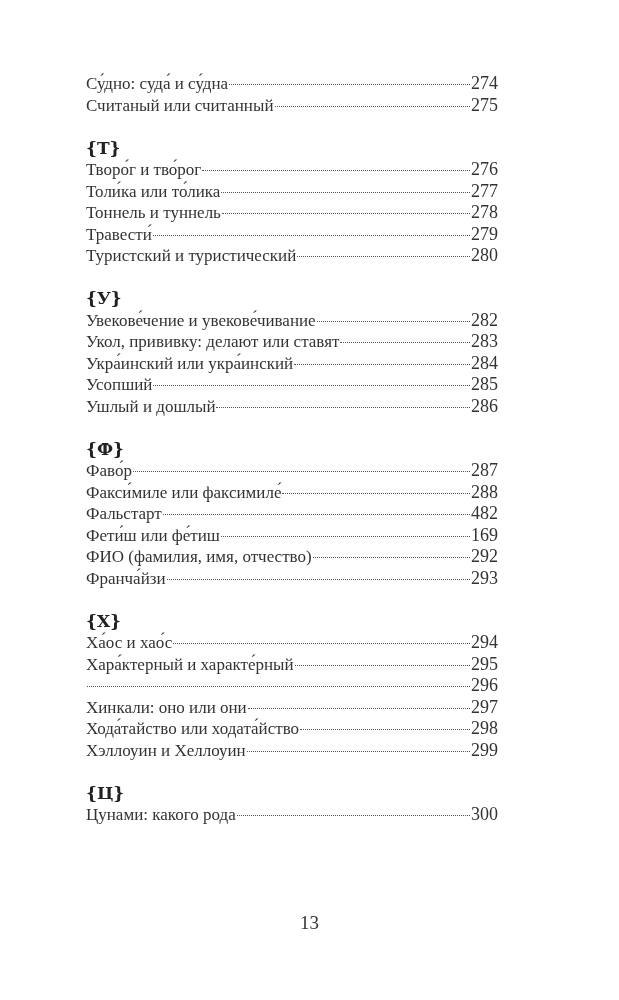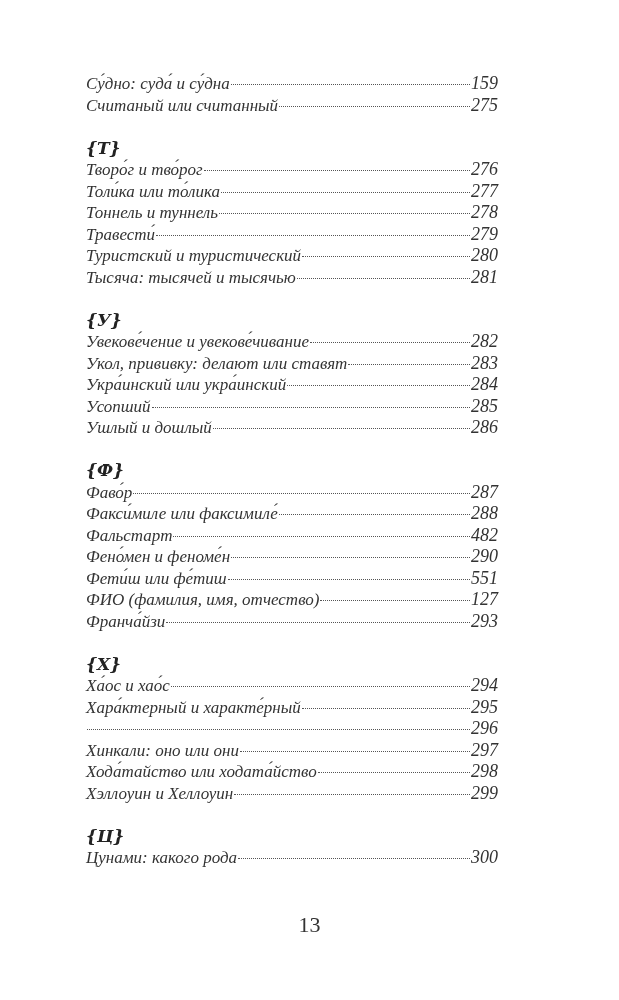--- a/index.html
+++ b/index.html
@@ -3,21 +3,21 @@
 <meta charset="utf-8">
 <style>
   html, body { margin: 0; padding: 0; }
   body {
     width: 619px; height: 1000px; background: #ffffff;
     position: relative; overflow: hidden;
     font-family: "DejaVu Serif", "Liberation Serif", serif;
     color: #2a2a2a;
   }
   .toc { position: absolute; left: 86px; top: 73px; width: 412px; }
-  .section { margin: 0; font-style: italic; }
+  .section { margin: 0; }
   .heading {
     font-family: "DejaVu Serif", serif; font-weight: bold;
     font-size: 17px; line-height: 21.5px; height: 21.5px; color: #222;
     margin-top: 21.5px;
   }
   .entry {
     display: flex; align-items: baseline;
     font-size: 14.6px; line-height: 21.5px; height: 21.5px;
     font-family: "Liberation Serif", serif; font-size: 17px;
     color: #333;
@@ -25,33 +25,33 @@
   }
   .entry .title { flex: 0 0 auto; }
   .entry .leader {
     flex: 1 1 auto; overflow: hidden; margin: 0 1px;
     border-bottom: 1.3px dotted #555; position: relative; top: -4px;
     min-width: 10px;
   }
   .entry .page { flex: 0 0 auto; font-family: "Liberation Serif", serif; font-size: 18px; color: #333; }
   .page-number {
     position: absolute; left: 0; width: 619px; top: 912px; text-align: center;
-    font-family: "Liberation Serif", serif; font-size: 22px; color: #333;
+    font-family: "Liberation Serif", serif; font-size: 19px; color: #333;
   }
 </style>
 </head>
 <body>
 
 <div class="toc">
 
   <div class="section">
     <div class="entry">
         <span class="title">Су́дно: суда́ и су́дна</span>
         <span class="leader"></span>
-        <span class="page">159</span>
+        <span class="page">274</span>
       </div>
     <div class="entry">
         <span class="title">Считаный или считанный</span>
         <span class="leader"></span>
         <span class="page">275</span>
       </div>
   </div>
 
   <div class="section">
     <div class="heading">{Т}</div>
@@ -72,25 +72,20 @@
       </div>
     <div class="entry">
         <span class="title">Травести́</span>
         <span class="leader"></span>
         <span class="page">279</span>
       </div>
     <div class="entry">
         <span class="title">Туристский и туристический</span>
         <span class="leader"></span>
         <span class="page">280</span>
-      </div>
-    <div class="entry">
-        <span class="title">Тысяча: тысячей и тысячью</span>
-        <span class="leader"></span>
-        <span class="page">281</span>
       </div>
   </div>
 
   <div class="section">
     <div class="heading">{У}</div>
     <div class="entry">
         <span class="title">Увекове́чение и увекове́чивание</span>
         <span class="leader"></span>
         <span class="page">282</span>
       </div>
@@ -127,33 +122,28 @@
         <span class="title">Факси́миле или факсимиле́</span>
         <span class="leader"></span>
         <span class="page">288</span>
       </div>
     <div class="entry">
         <span class="title">Фальстарт</span>
         <span class="leader"></span>
         <span class="page">482</span>
       </div>
     <div class="entry">
-        <span class="title">Фено́мен и феноме́н</span>
-        <span class="leader"></span>
-        <span class="page">290</span>
-      </div>
-    <div class="entry">
         <span class="title">Фети́ш или фе́тиш</span>
         <span class="leader"></span>
-        <span class="page">551</span>
+        <span class="page">169</span>
       </div>
     <div class="entry">
         <span class="title">ФИО (фамилия, имя, отчество)</span>
         <span class="leader"></span>
-        <span class="page">127</span>
+        <span class="page">292</span>
       </div>
     <div class="entry">
         <span class="title">Франча́йзи</span>
         <span class="leader"></span>
         <span class="page">293</span>
       </div>
   </div>
 
   <div class="section">
     <div class="heading">{Х}</div>

